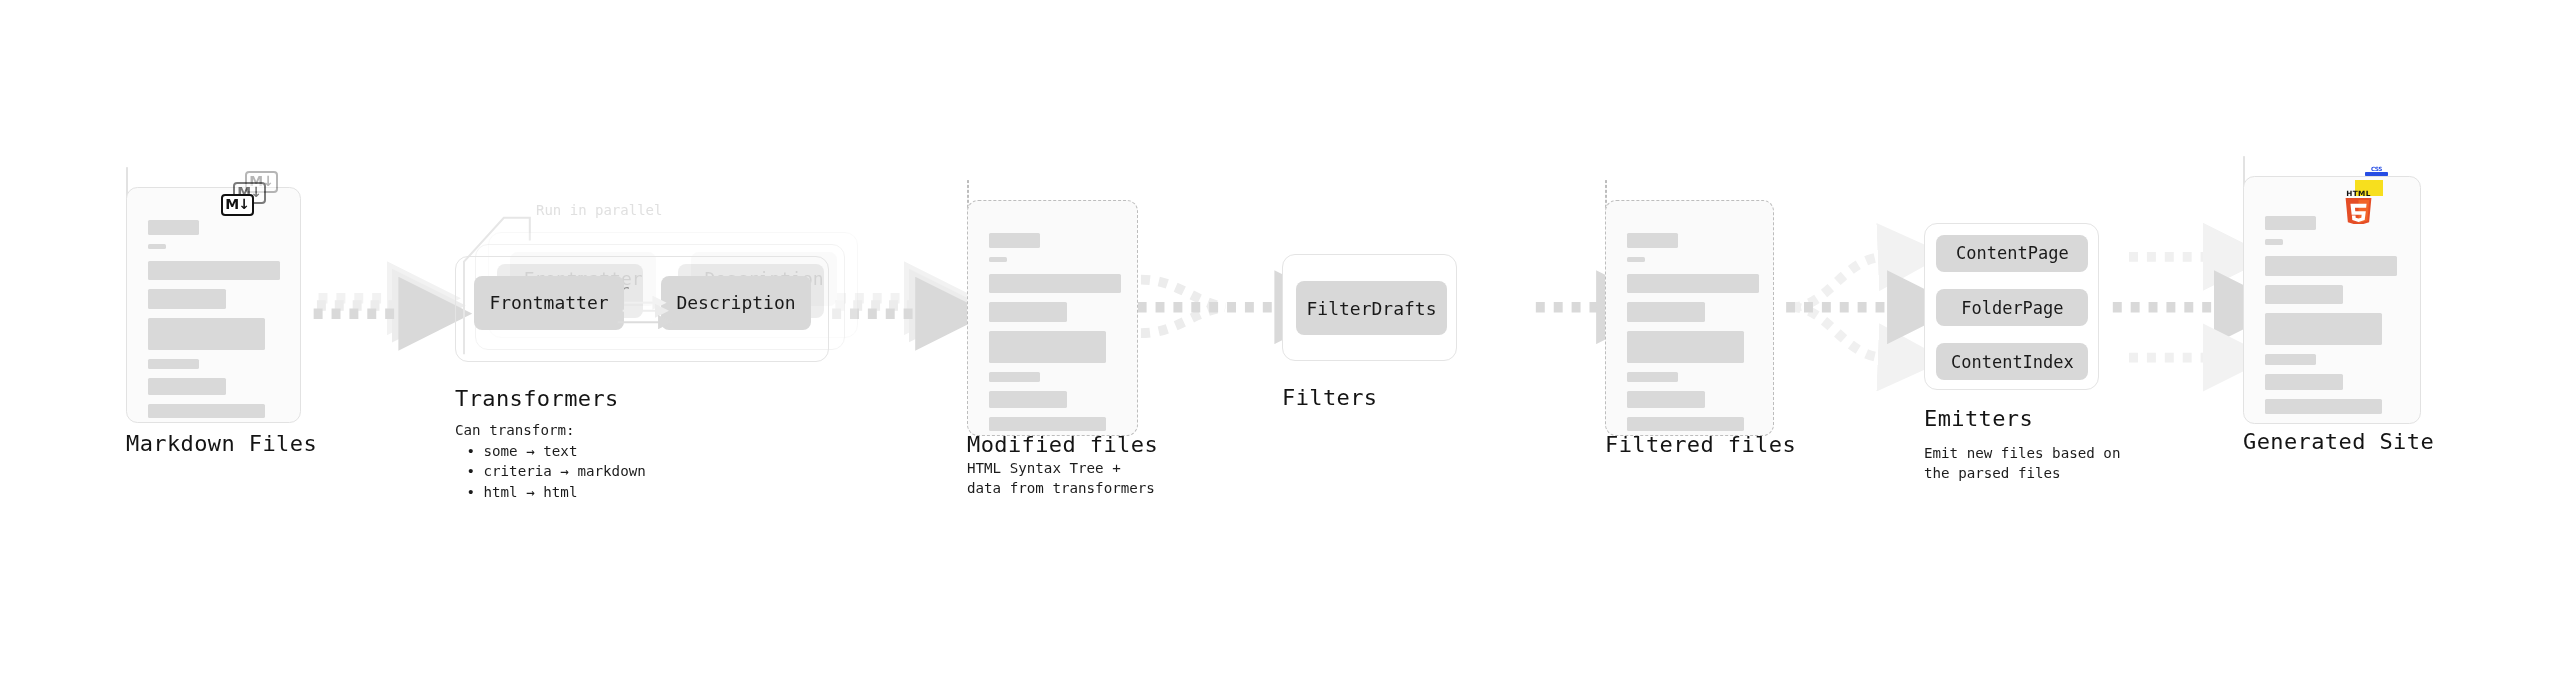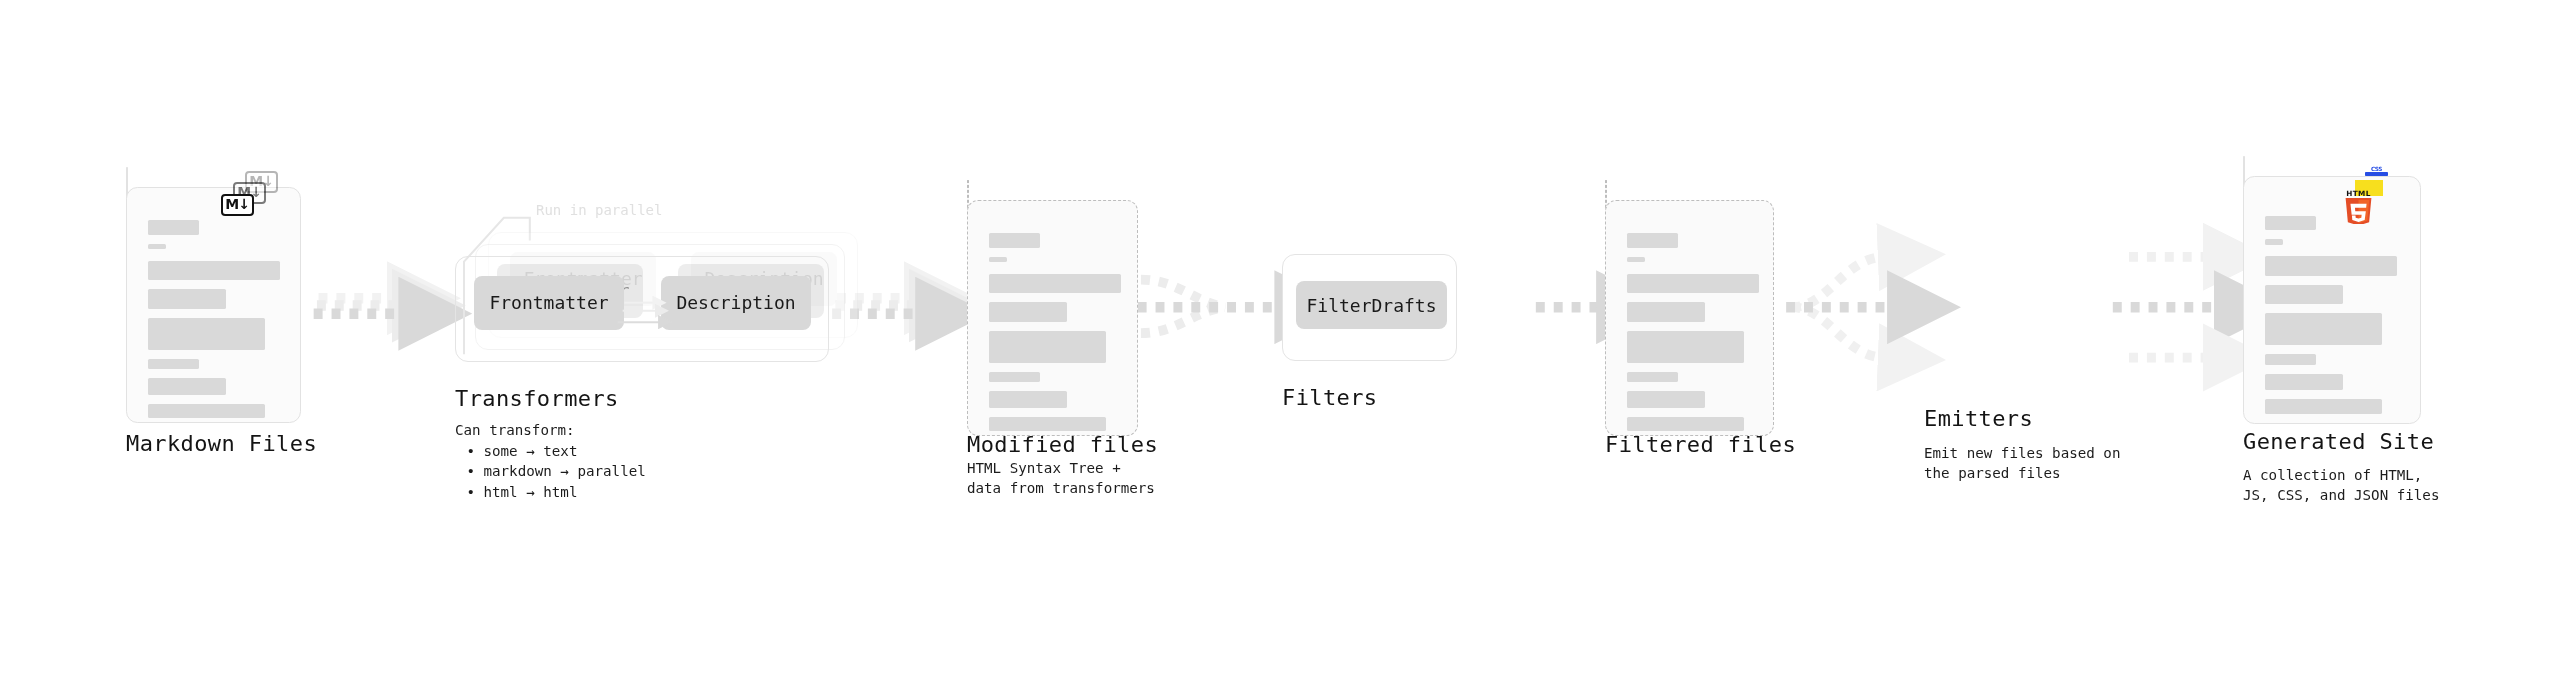--- a/index.html
+++ b/index.html
@@ -194,21 +194,21 @@
       <line x1="207" y1="56" x2="243" y2="56" stroke="#f0f0f0" stroke-width="2.5" marker-end="url(#ahl2)"></line>
       <line x1="205" y1="66" x2="246" y2="66" stroke="#ededed" stroke-width="2.5" marker-end="url(#ahl)"></line>
       <line x1="199" y1="80" x2="250" y2="80" stroke="#dcdcdc" stroke-width="2.5" marker-end="url(#ah)"></line>
     </svg>
   </div>
 
   <div class="title" style="left:455px; top:386px;">Transformers</div>
   <div class="subtitle" style="left:455px; top:420px;">Can transform:</div>
   <div class="bullets" style="left:455px; top:441px;">
     <div class="bl">some → text</div>
-    <div class="bl">markdown → parallel</div>
+    <div class="bl">criteria → markdown</div>
     <div class="bl">html → html</div>
   </div>
 
   <div class="filestack" style="left:967px; top:180px; width:195px; height:260px;">
     <div class="sheet dashed sheet-back" style="height:236px;"></div>
     <div class="sheet dashed sheet-mid" style="height:236px;"></div>
     <div class="sheet dashed sheet-front" style="top:19.5px;left:0;right:24.4px;height:236px;">
       <div class="skeleton">
         <div class="bar" style="width:51px;height:14.6px;"></div>
         <div class="bar" style="width:18px;height:5.7px;margin-bottom:11.4px;"></div>
@@ -219,21 +219,21 @@
         <div class="bar" style="width:78px;height:16.3px;"></div>
         <div class="bar" style="width:117px;height:14.6px;"></div>
       </div>
     </div>
   </div>
   <div class="title" style="left:967px; top:432px;">Modified files</div>
   <div class="subtitle" style="left:967px; top:458px;">HTML Syntax Tree +
 data from transformers</div>
 
   <div class="procbox" style="left:1282px; top:254px; width:175px; height:107px;">
-    <div class="pill" style="position:absolute;left:13px;top:26px;width:151px;height:48px;">FilterDrafts</div>
+    <div class="pill" style="position:absolute;left:13px;top:26px;width:151px;height:54px;">FilterDrafts</div>
   </div>
   <div class="title" style="left:1282px; top:385px;">Filters</div>
 
   <div class="filestack" style="left:1605px; top:180px; width:193px; height:260px;">
     <div class="sheet dashed sheet-back" style="height:236px;"></div>
     <div class="sheet dashed sheet-mid" style="height:236px;"></div>
     <div class="sheet dashed sheet-front" style="top:19.5px;left:0;right:24.4px;height:236px;">
       <div class="skeleton">
         <div class="bar" style="width:51px;height:14.6px;"></div>
         <div class="bar" style="width:18px;height:5.7px;margin-bottom:11.4px;"></div>
@@ -241,20 +241,25 @@
         <div class="bar" style="width:78px;height:19.5px;"></div>
         <div class="bar" style="width:117px;height:32px;"></div>
         <div class="bar" style="width:51px;height:10.6px;"></div>
         <div class="bar" style="width:78px;height:16.3px;"></div>
         <div class="bar" style="width:117px;height:14.6px;"></div>
       </div>
     </div>
   </div>
   <div class="title" style="left:1605px; top:432px;">Filtered files</div>
 
+  <div class="procbox" style="left:1924px; top:223px; width:175px; height:167px;">
+    <div class="pill" style="position:absolute;left:11.4px;top:10.6px;width:152px;height:37px;font-size:17px;">ContentPage</div>
+    <div class="pill" style="position:absolute;left:11.4px;top:65px;width:152px;height:37px;font-size:17px;">FolderPage</div>
+    <div class="pill" style="position:absolute;left:11.4px;top:119px;width:152px;height:37px;font-size:17px;">ContentIndex</div>
+  </div>
   <div class="title" style="left:1924px; top:406px;">Emitters</div>
   <div class="subtitle" style="left:1924px; top:443px;">Emit new files based on
 the parsed files</div>
 
   <div class="filestack" style="left:2243px; top:156px; width:202px; height:268px;">
     <div class="sheet sheet-back" style="height:248px;"></div>
     <div class="sheet sheet-mid" style="height:248px;"></div>
     <div class="sheet sheet-front" style="top:19.5px;left:0;right:24.4px;height:248px;">
       <div class="skeleton" style="top:39px;">
         <div class="bar" style="width:51px;height:14.6px;"></div>
@@ -278,17 +283,15 @@
     <div class="badge html5-badge" style="left:101px; top:34px; z-index:10;">
       <div style="font-size:7.3px;font-weight:bold;color:#111;text-align:center;letter-spacing:0.4px;line-height:8.1px;">HTML</div>
       <svg width="29" height="26" viewBox="0 0 36 32" style="display:block;">
         <path d="M2,0 L34,0 L31.2,30 L18,34 L4.8,30 Z" fill="#e44d26"></path>
         <path d="M18,2.4 L31.4,2.4 L29,27.9 L18,31.2 Z" fill="#f16529"></path>
         <path d="M8,7 L28,7 L27.5,12 L13.6,12 L14,16.4 L27.1,16.4 L25.7,27.2 L18,29.6 L10.3,27.2 L9.8,21.6 L14.3,21.6 L14.5,24.3 L18,25.3 L21.5,24.3 L21.9,20.6 L9.5,20.6 Z" fill="#ffffff"></path>
       </svg>
     </div>
   </div>
   <div class="title" style="left:2243px; top:429px;">Generated Site</div>
-  <div class="subtitle" style="left:2243px; top:465px;">A collection of HTML,
-JS, CSS, and JSON files</div>
 
 </div>
 
 
 </body></html>

